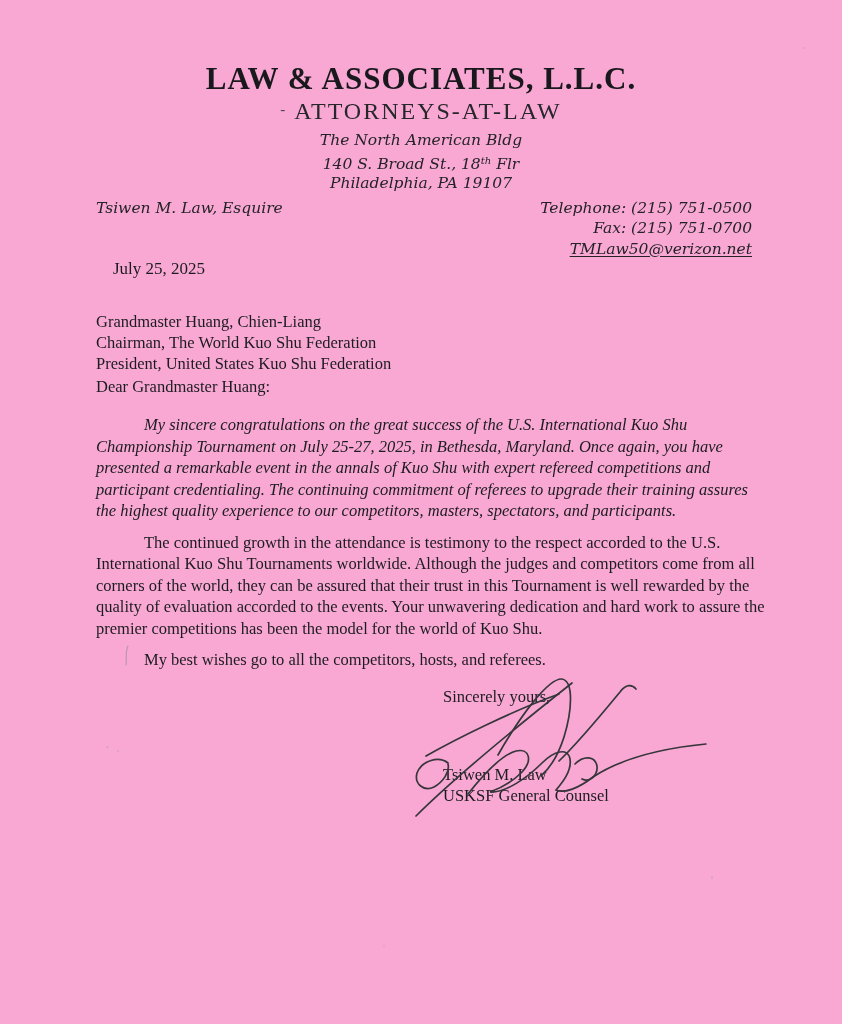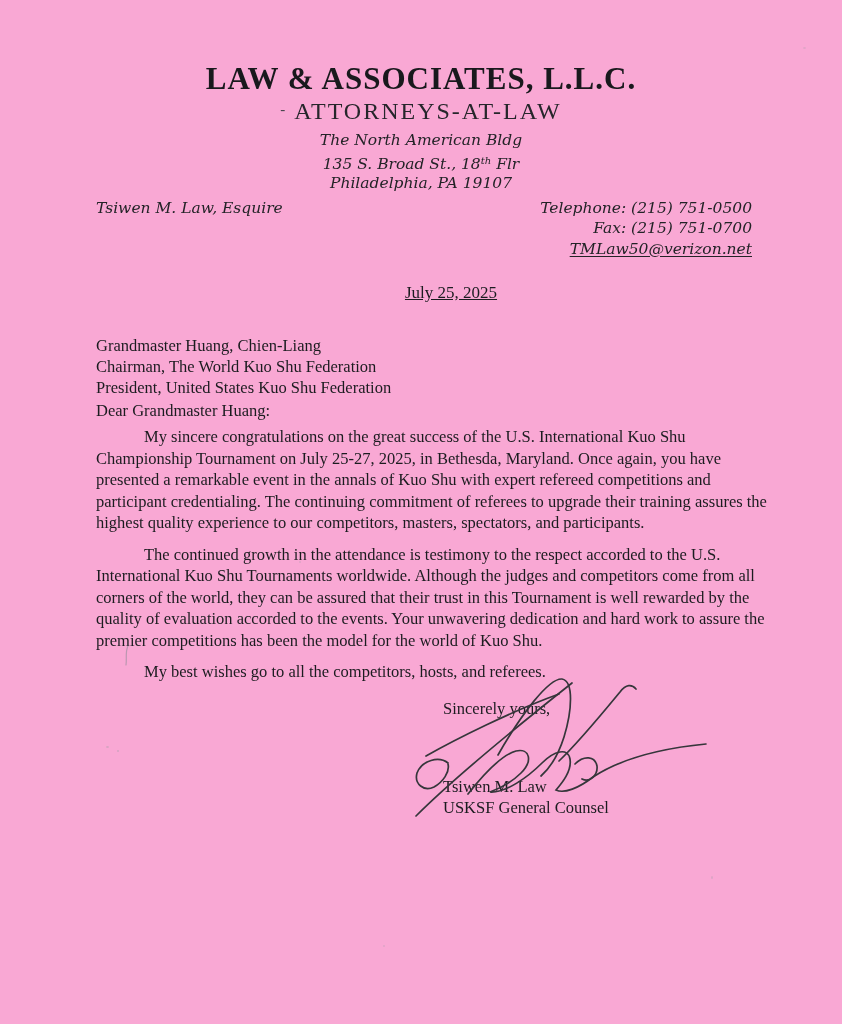--- a/index.html
+++ b/index.html
@@ -45,29 +45,29 @@
     font-size: 15.5px; line-height: 20.5px; color: #232327;
   }
   .contact-right { text-align: right; }
   .email { text-decoration: underline; text-underline-offset: 2px; }
   
   .content {
     margin: 0 70px 0 96px;
     font-size: 16.5px; line-height: 21.5px; color: #1c1c20;
   }
   .date {
-    margin-top: 24px; text-align: center;
+    
     position: relative; left: 17px;
-    font-size: 17px; line-height: 20px; text-decoration: underline;
+    font-size: 17px; line-height: 20px;
   }
   .recipient { margin-top: 32px; }
   .recipient-line { line-height: 21px; }
   .salutation { margin-top: 2px; line-height: 22px; }
   .paragraph { margin: 10px 0 0 0; text-indent: 48px; text-align: left; }
-  .paragraph.first { margin-top: 4px; }
+  .paragraph.first { margin-top: 16px; font-style: italic; }
   .sig-left { margin-left: 347px; }
   .closing { margin-top: 15px; line-height: 22px; }
   .signer-name { margin-top: 56px; line-height: 21px; }
   .signer-title { line-height: 21px; }
   
   .signature-svg {
     position: absolute; left: 398px; top: 663px;
     width: 312px; height: 162px; z-index: 3;
   }
   .stray-mark-svg {
@@ -88,21 +88,21 @@
 </head>
 <body>
 
 <div class="page">
 
   <div class="letterhead">
     <div class="firm-name">LAW &amp; ASSOCIATES, L.L.C.</div>
     <div class="tagline"><span class="tagline-dash">-</span><span>ATTORNEYS-AT-LAW</span></div>
     <div class="lh-address">
       <div class="line">The North American Bldg</div>
-      <div class="line"><span>135 S. Broad St., 18</span><sup>th</sup><span> Flr</span></div>
+      <div class="line"><span>140 S. Broad St., 18</span><sup>th</sup><span> Flr</span></div>
       <div class="line">Philadelphia, PA 19107</div>
     </div>
   </div>
 
   <div class="contact-row">
     <div class="contact-left">Tsiwen M. Law, Esquire</div>
     <div class="contact-right">
       <div>Telephone: (215) 751-0500</div>
       <div>Fax: (215) 751-0700</div>
       <div class="email">TMLaw50@verizon.net</div>

